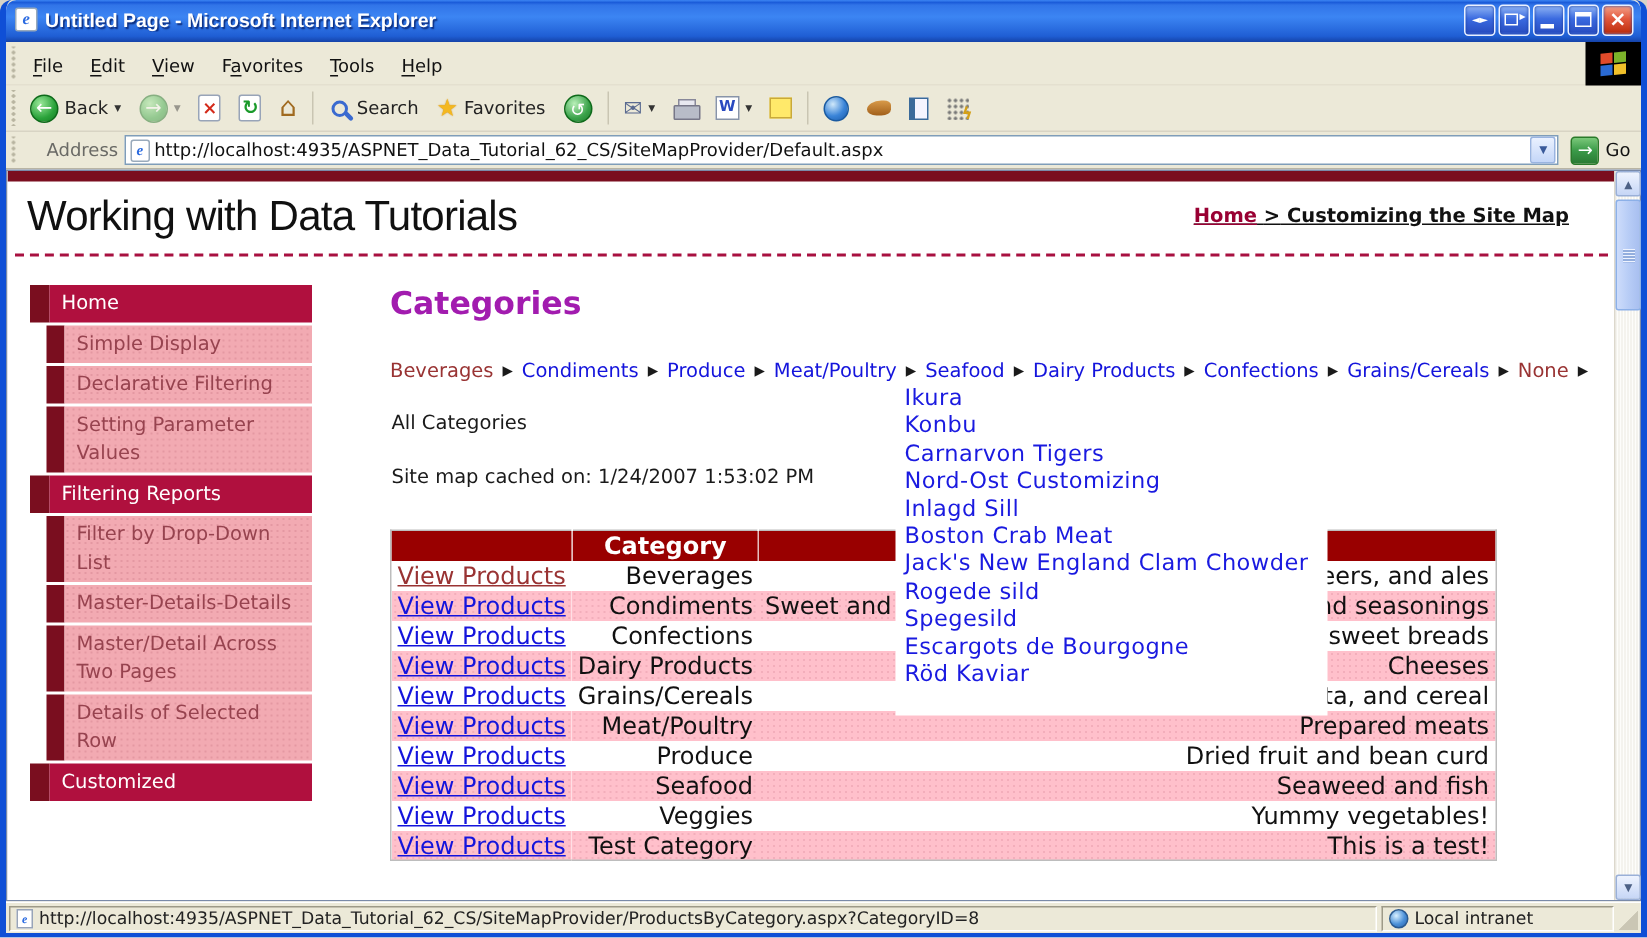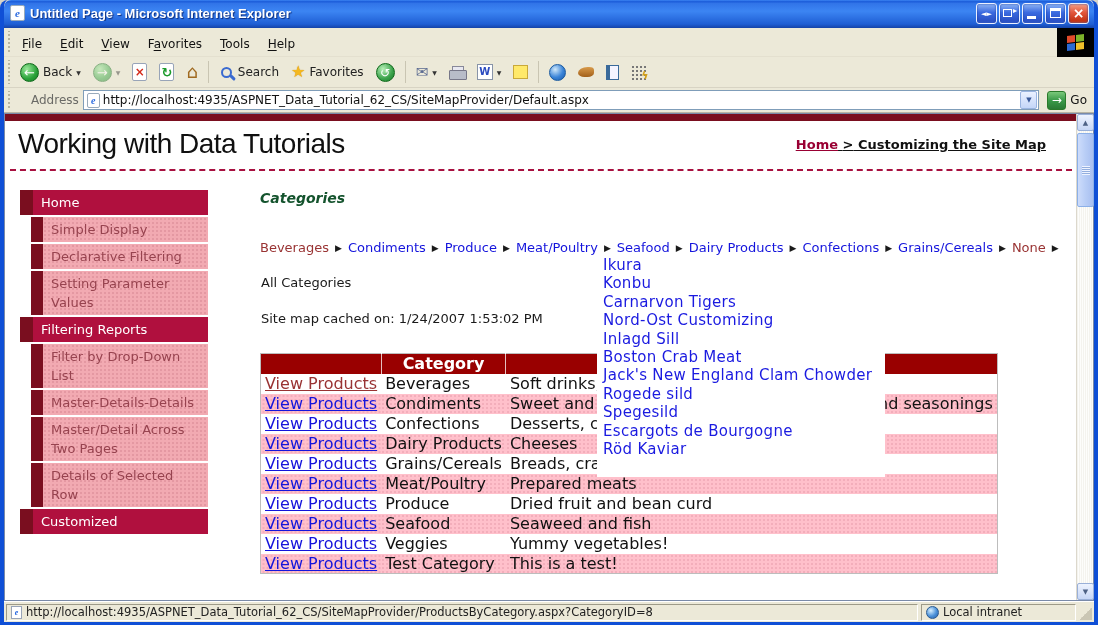--- a/index.html
+++ b/index.html
@@ -105,35 +105,35 @@
   .side-item .stripe { flex:none; background:var(--darkmaroon,#7a0e1f); }
   .side-item.section .stripe { width:13px; }
   .side-item.sub { margin-left:11px; }
   .side-item.sub .stripe { width:12px; }
   .side-item .lbl { flex:1; padding:3px 12px 3px 8px; }
   .side-item.section .lbl { background:var(--crimson,#b0103e); color:#fff; }
   .side-item.sub .lbl { background:var(--sidepink,#f2aab2); color:#97434f;
     background-image:radial-gradient(circle,#e498a2 .8px,transparent 1px); background-size:4px 4px; }
 
   
-  .heading { position:absolute; left:255px; top:76px; font-size:14px; font-weight:bold; color:#14532d;font-style:italic; }
+  .heading { position:absolute; left:255px; top:76px; font-size:21px; font-weight:bold; color:#a21caf; }
   .catmenu { position:absolute; left:255px; top:126px; width:810px; white-space:nowrap; font-size:13px; }
   .catmenu a { color:var(--link,#1414dc); text-decoration:none; cursor:pointer; }
   .catmenu a.visited { color:var(--visited,#993333); }
   .cat-arrow { font-size:9px; color:#1a1a1a; margin:0 6px; vertical-align:1px; }
   .intro { position:absolute; left:256px; top:161px; font-size:13px; color:#1a1a1a; }
   .cachenote { position:absolute; left:256px; top:197px; font-size:13px; color:#1a1a1a; }
 
   
   table.cats { position:absolute; left:255px; top:239px; border-collapse:collapse; table-layout:fixed;
     border:1px solid #bdbdbd; font-size:16px; }
   table.cats th { background:var(--hdrred,#990000); color:#fff; height:20px; font-weight:bold; text-align:center;
     border-left:1px solid rgba(255,255,255,.75); }
   table.cats th:first-child { border-left:none; }
-  table.cats td { height:20px; padding:0 4px; white-space:nowrap; overflow:hidden; color:#111; }
+  table.cats td { height:20px; padding:0 4px; white-space:nowrap; overflow:hidden; color:#111;text-align:right; }
   table.cats tr.alt td { background-color:var(--rowpink,#ffc0cb);
     background-image:radial-gradient(circle,#f3aebb .8px,transparent 1px); background-size:4px 4px; }
   table.cats a { color:var(--link,#1414dc); text-decoration:underline; }
   table.cats a.visited { color:var(--visited,#993333); }
 
   
   .popup { position:absolute; left:592px; top:142px; width:288px; height:221px; background:#fff; z-index:5;
     display:flex; flex-direction:column; }
   .popup a { display:block; color:#1a1ae0; font-size:15px; line-height:18.4px; letter-spacing:.3px;
     padding-left:6px; text-decoration:none; white-space:nowrap; cursor:pointer; }

